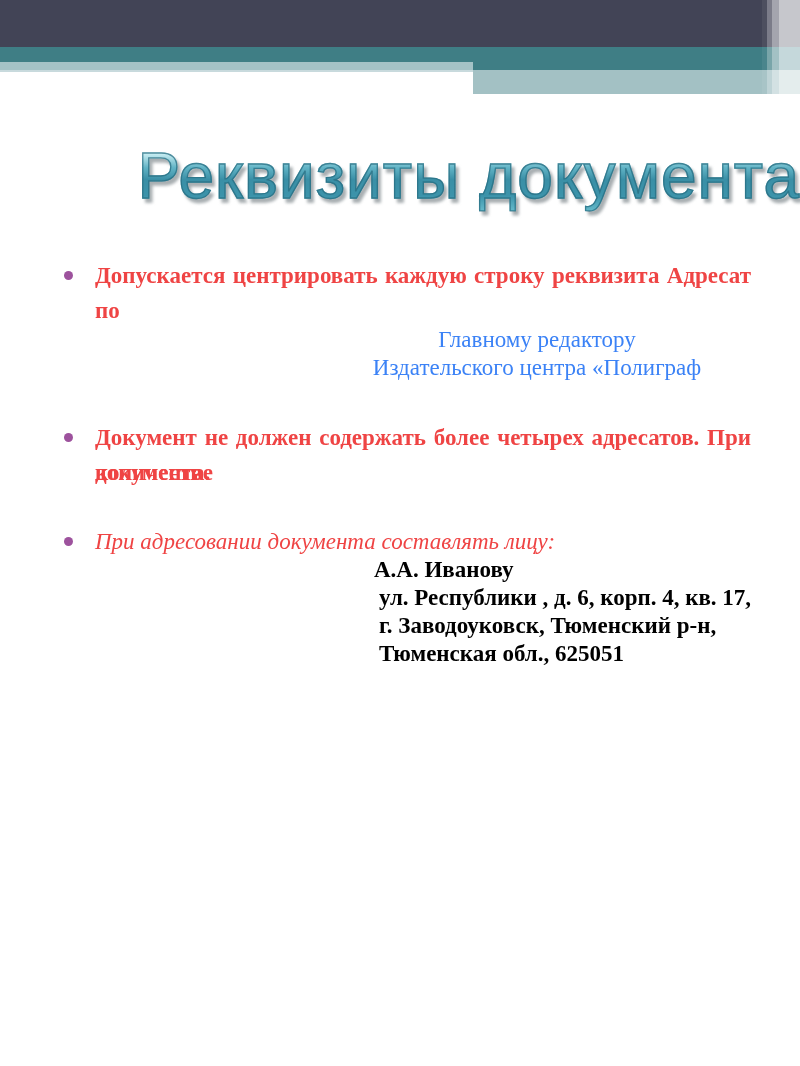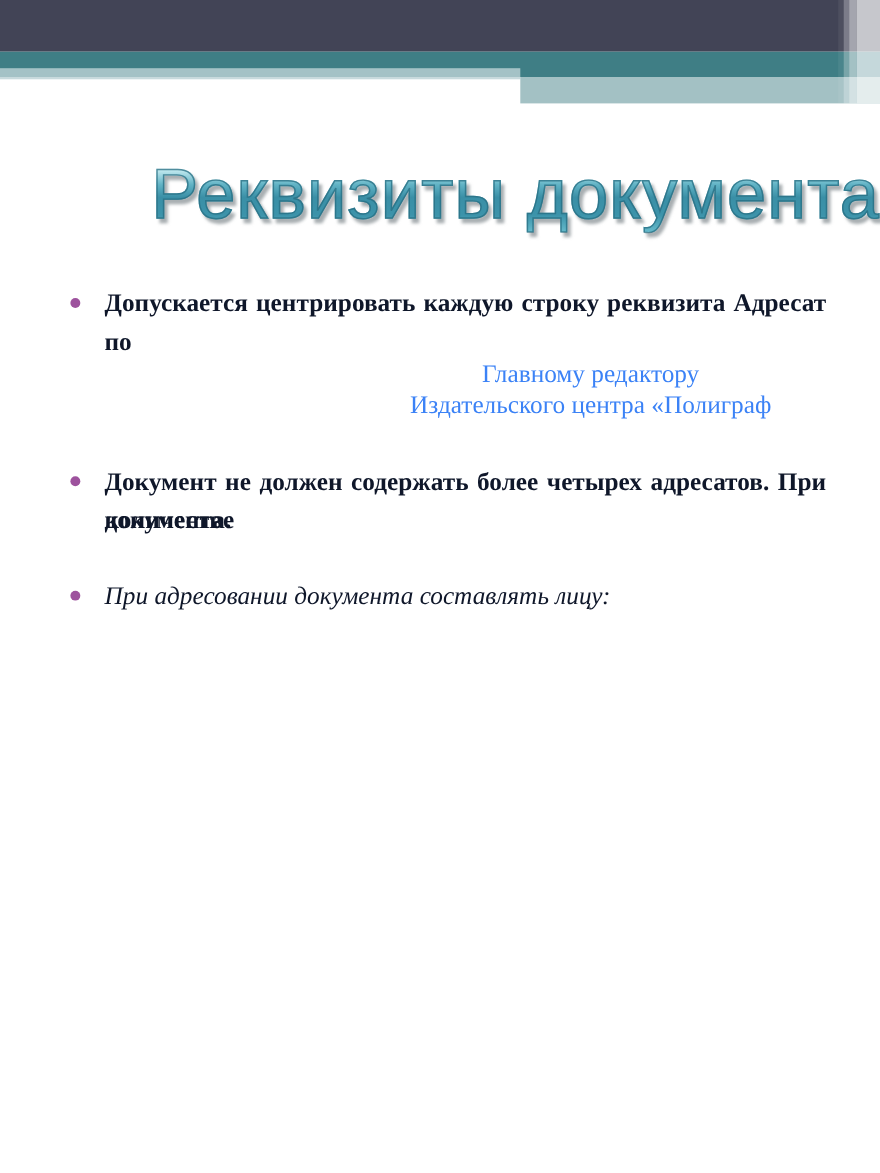--- a/index.html
+++ b/index.html
@@ -25,21 +25,21 @@
     font-family:"Liberation Sans", sans-serif;
     font-weight:normal;font-size:64px;letter-spacing:1px;line-height:1.1;
     color:#4aa6bb;
     background:linear-gradient(180deg,#9ed3de 0%,#c9eef3 18%,#62b4c6 38%,#3a8fa6 55%,#3c93aa 78%,#66bacb 100%);
     -webkit-background-clip:text;background-clip:text;
     -webkit-text-fill-color:transparent;
     -webkit-text-stroke:1.3px rgba(40,110,130,0.75);
     filter:drop-shadow(3px 4px 1.5px rgba(110,120,125,0.60));
   }
   
-  .bullet{position:absolute;left:95px;width:656px;font-size:23px;color:#0f172a;}
+  .bullet{position:absolute;left:95px;width:656px;font-size:23px;color:#ef4444;}
   .bullet .line{height:35px;line-height:35px;white-space:nowrap;}
   .just{text-align:justify;text-align-last:justify;white-space:normal !important;}
   .b1{top:258px;font-weight:bold;}
   .b2{top:420px;font-weight:bold;}
   .b3{top:524px;font-style:italic;}
   .dot{
     position:absolute;left:-31px;top:13px;width:9px;height:9px;border-radius:50%;
     background:#9d529d;
   }
   .quote{
@@ -86,14 +86,20 @@
     <span class="dot"></span>
     <div class="line just">Документ не должен содержать более четырех адресатов. При количестве</div>
     <div class="line">документа.</div>
   </div>
 
   <div class="bullet b3">
     <span class="dot"></span>
     <div class="line">При адресовании документа составлять лицу:</div>
   </div>
 
+  <div class="address">
+    <div class="aline">А.А. Иванову</div>
+    <div class="aline indent">ул. Республики , д. 6, корп. 4, кв. 17,</div>
+    <div class="aline indent">г. Заводоуковск, Тюменский р-н,</div>
+    <div class="aline indent">Тюменская обл., 625051</div>
+  </div>
 
 </div>
 
 </body></html>

